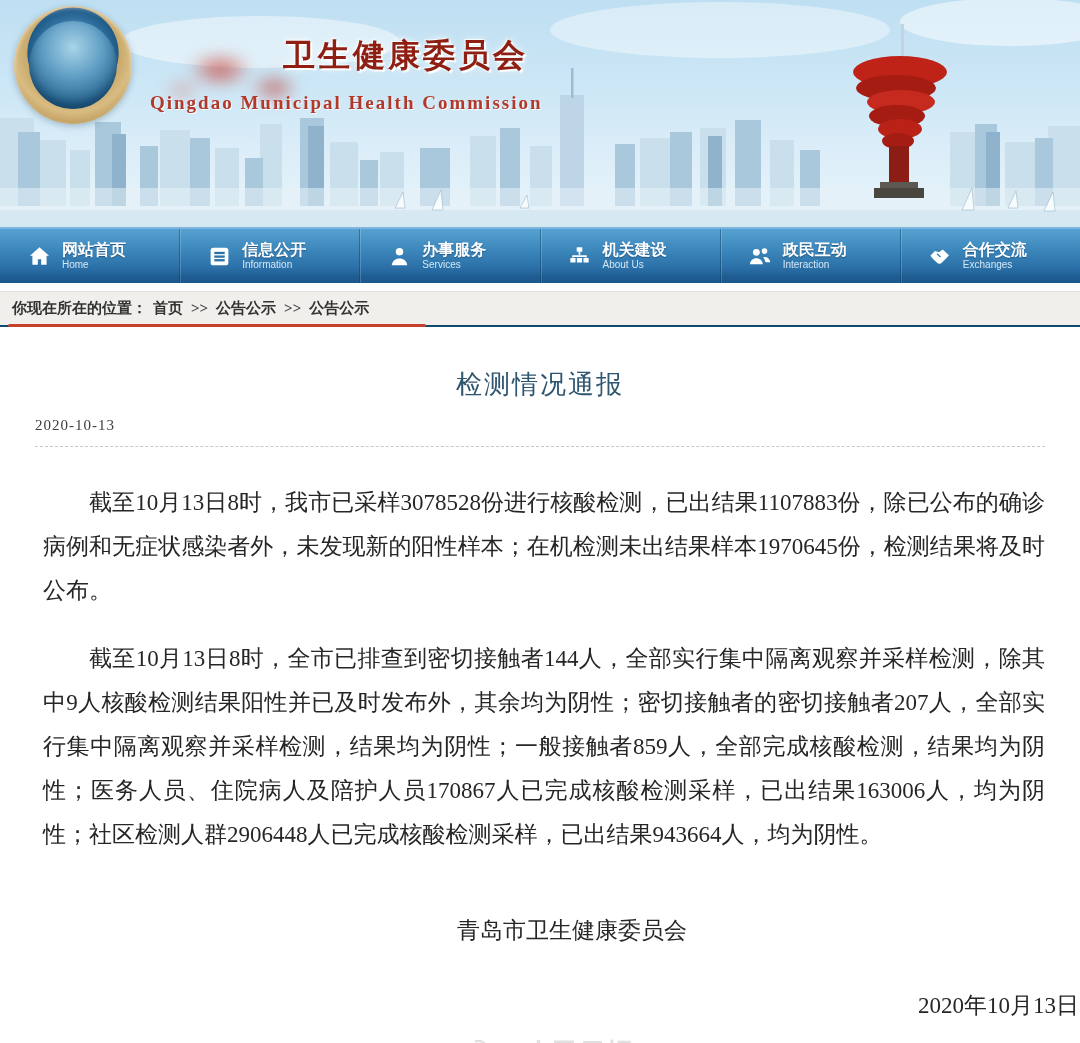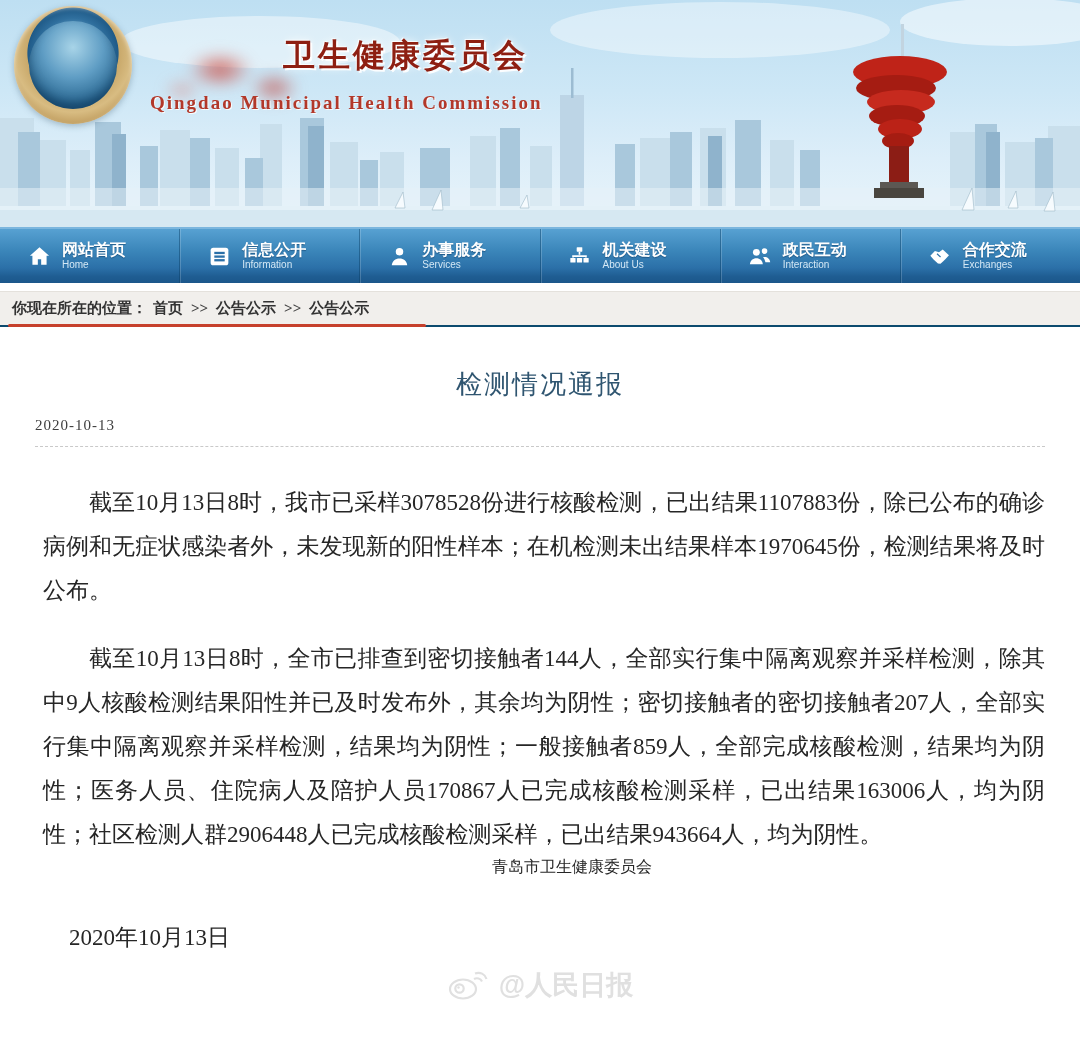--- a/index.html
+++ b/index.html
@@ -48,22 +48,22 @@
   .bc-sep{margin:0 8px;font-weight:bold;color:#444;}
   .bc-redline{position:absolute;left:8px;bottom:-2px;width:418px;height:3px;background:#c6402c;border-radius:2px;}
 
   
   .article{padding:0 35px;}
   .art-title{margin:40px 0 0 0;text-align:center;font-size:26px;font-weight:normal;color:#2f5570;letter-spacing:2px;}
   .art-date{margin-top:15px;text-align:left;font-size:15px;color:#3d3d3d;letter-spacing:1px;}
   .dotted{margin-top:12px;border-top:1px dashed #c9c9c9;height:0;}
   .article p{margin:34px 0 0 8px;font-size:23px;line-height:44px;color:#262626;text-align:justify;text-indent:2em;}
   .article p + p{margin-top:24px;}
-  .signature{text-align:center;font-size:16px;color:#262626;transform:translateX(32px);}
-  .sign-date{margin-top:44px;text-align:left;font-size:23px;color:#262626;transform:translateX(34px);}
+  .signature{margin-top:58px;text-align:center;font-size:23px;color:#262626;transform:translateX(32px);}
+  .sign-date{margin-top:44px;text-align:right;font-size:23px;color:#262626;transform:translateX(34px);}
   .watermark{margin-top:14px;display:flex;align-items:center;justify-content:center;gap:8px;
         font-family:"Liberation Sans","DejaVu Sans",sans-serif;font-size:27px;font-weight:bold;color:#e0e0e0;}
   .watermark svg{width:44px;height:32px;display:block;}
 </style>
 </head>
 <body>
 
 <div class="page">
 
   <header class="header">

